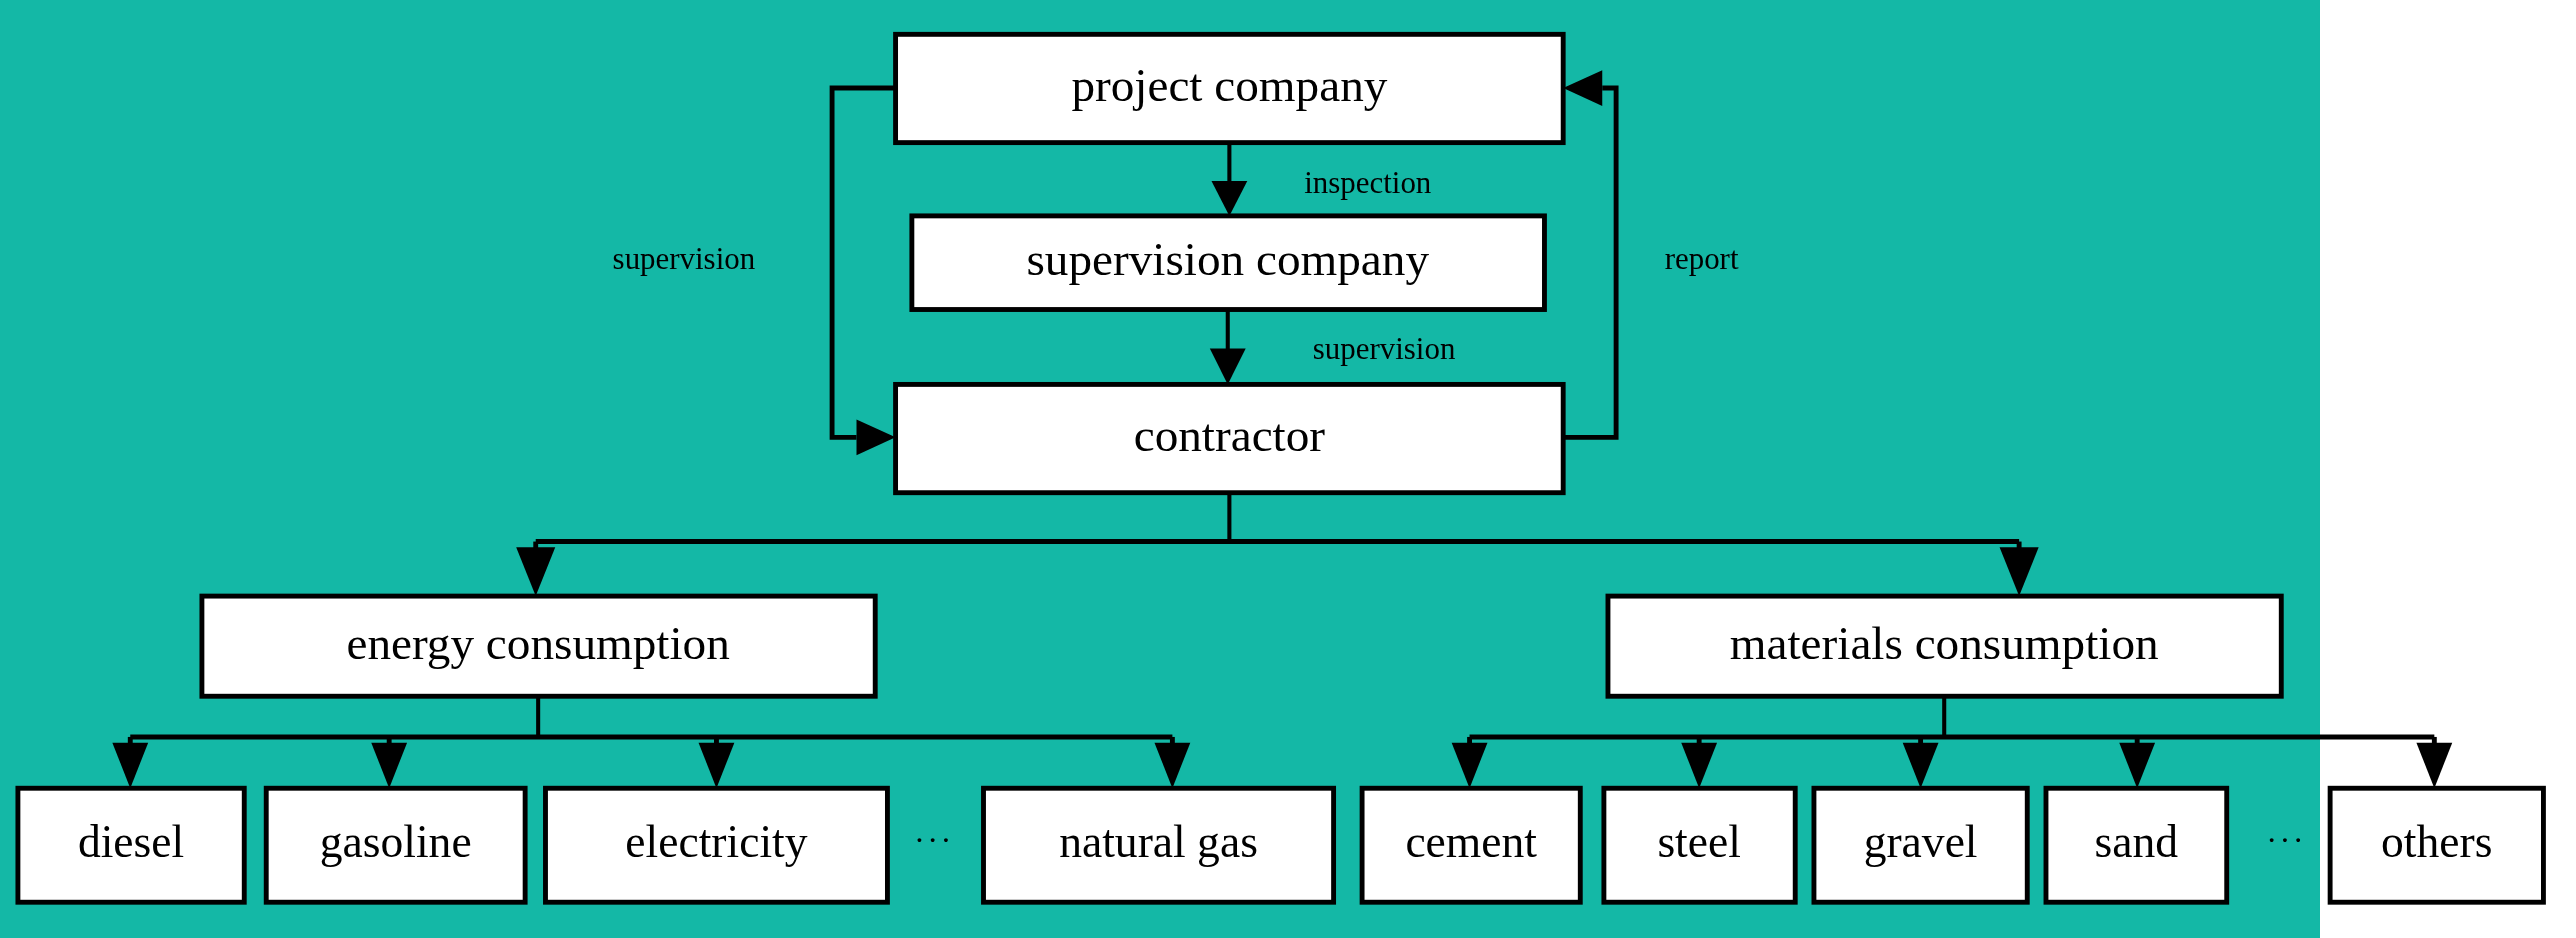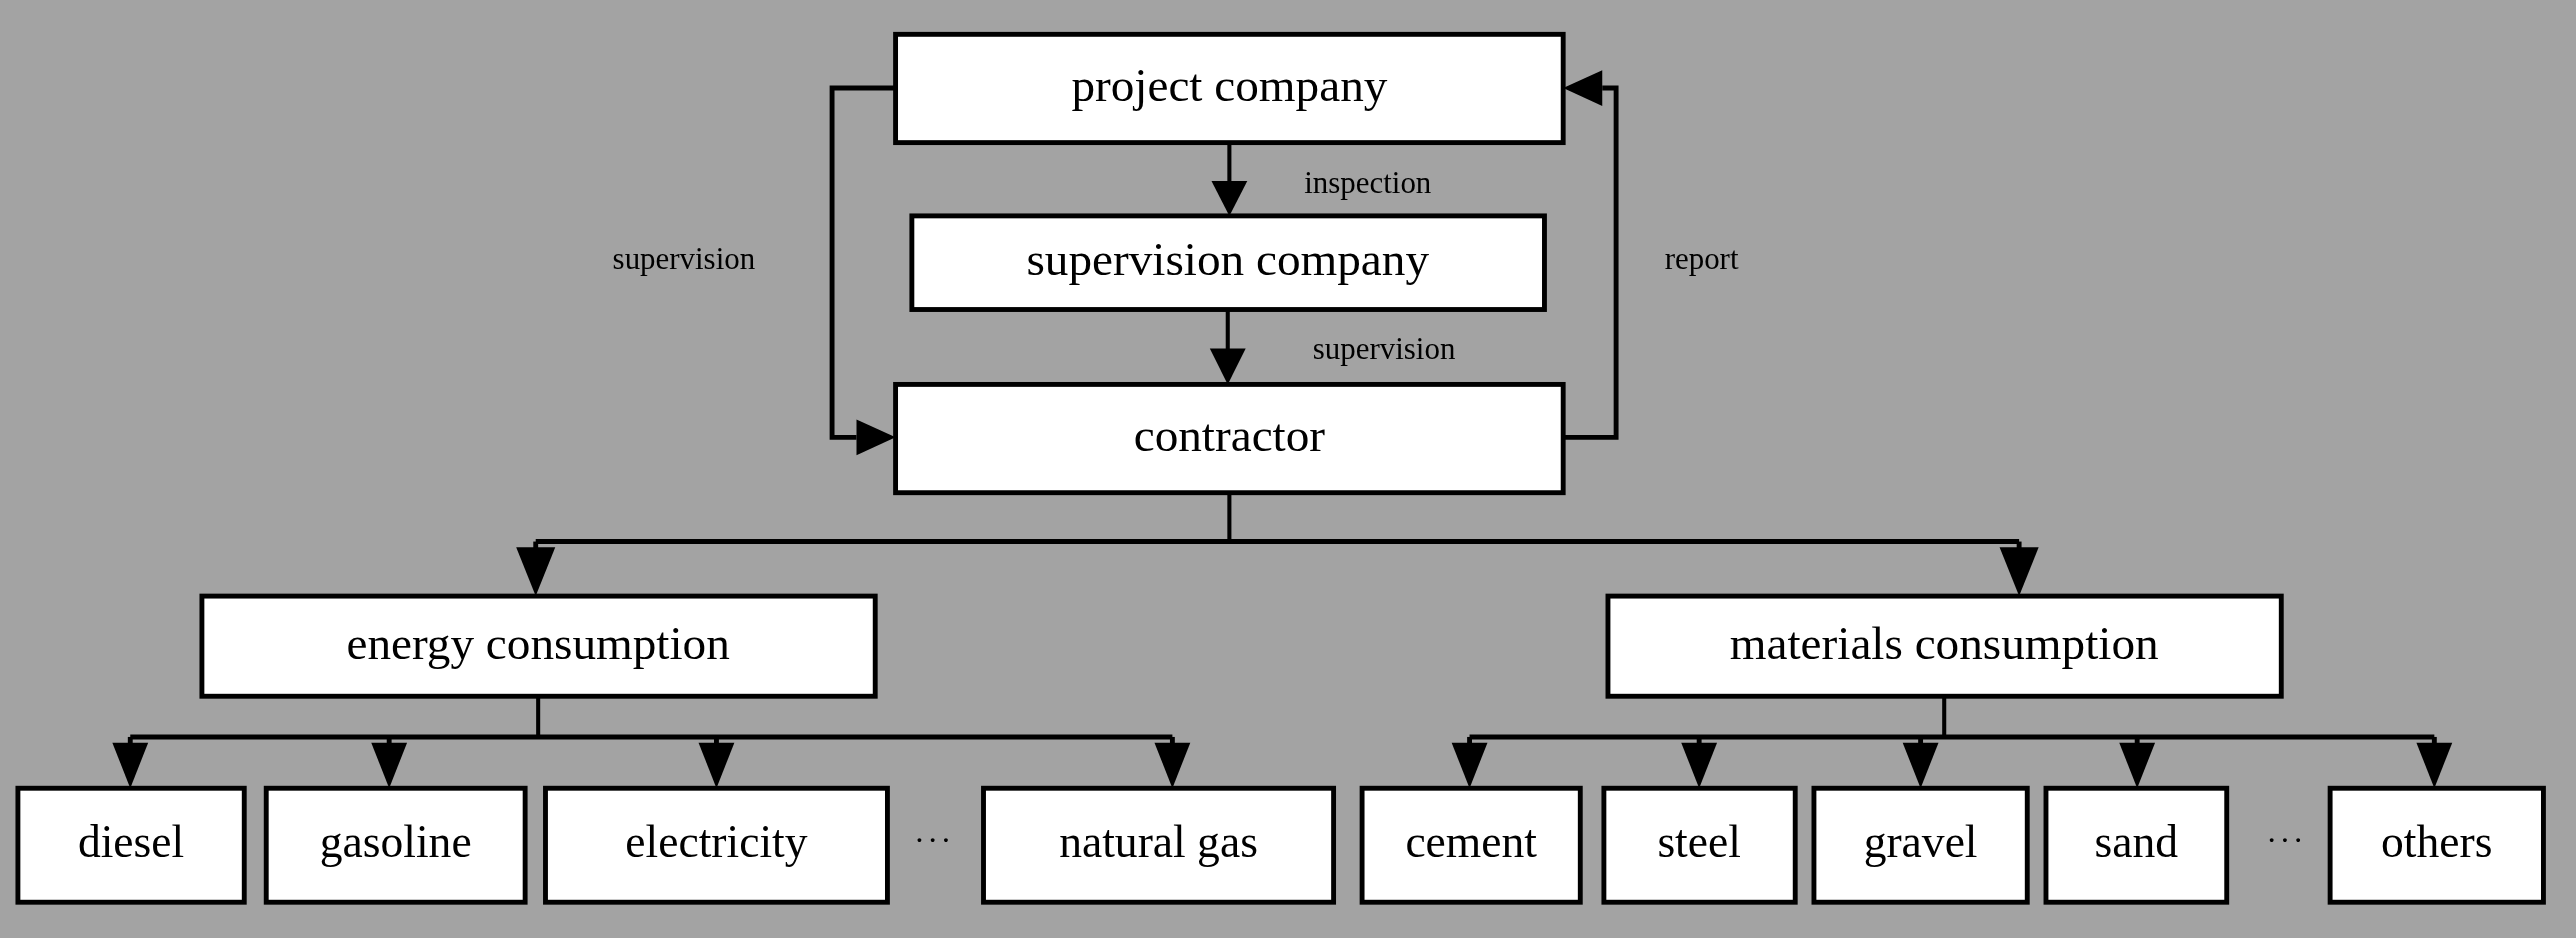--- a/index.html
+++ b/index.html
@@ -9,23 +9,23 @@
     background: #ffffff;
   }
   body {
     width: 2576px;
     height: 939px;
     font-family: "Liberation Serif", "DejaVu Serif", serif;
     overflow: hidden;
   }
   #diagram-root {
     position: relative;
-    width: 2576px;
+    width: 2320px;
     height: 939px;
-    background: #a3a3a3;
+    background: #14b8a6;
   }
   svg#flowchart {
     position: absolute;
     top: 0;
     left: 0;
     width: 2576px;
     height: 939px;
     display: block;
   }
   .node-rect {

